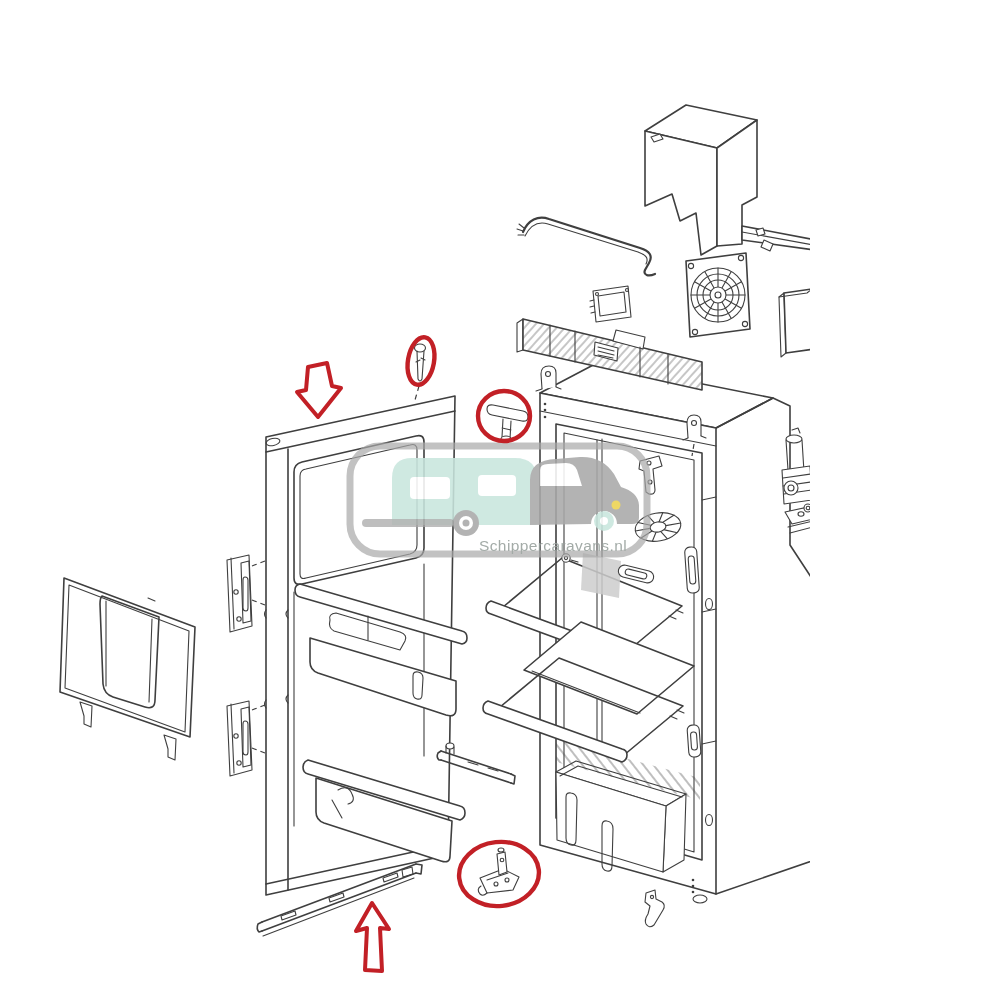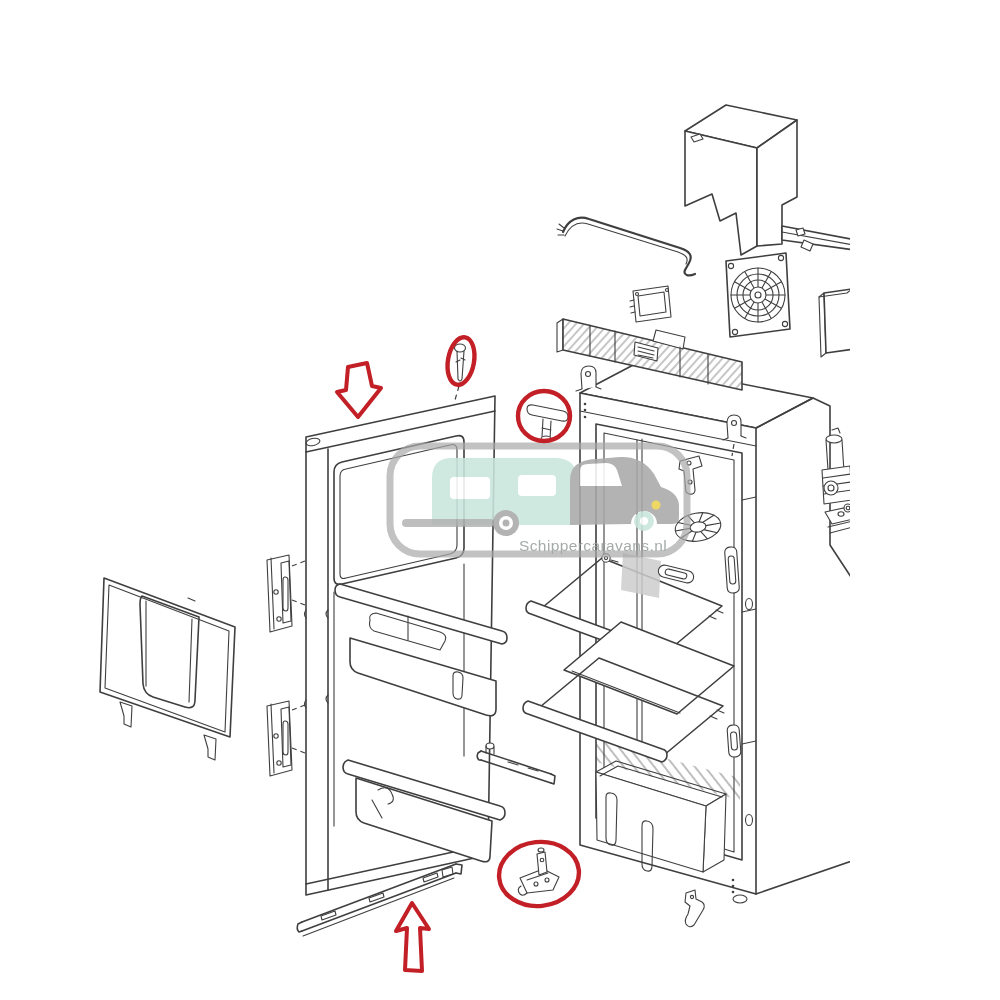--- a/index.html
+++ b/index.html
@@ -1,17 +1,17 @@
 <!DOCTYPE html>
 <html style="--bg: #ffffff; --line: #3f3f3f; --red: #c22026; --plate: #cdcdcd; --wmgray: #a9a9a9; --wmteal: #c9e6de; --wmtext: #97a09c; --wmyellow: #ecd34f;"><head>
 <meta charset="utf-8">
 <style>
   html,body{margin:0;padding:0;background:#fff;}
   #stage{position:relative;width:810px;height:1000px;background:var(--bg,#fff);overflow:hidden;
-         font-family:"Liberation Sans", sans-serif;margin-left:40px;}
+         font-family:"Liberation Sans", sans-serif;}
   svg{display:block}
   .ln{fill:none;stroke:var(--line);stroke-width:1.6;stroke-linejoin:round;stroke-linecap:round}
   .lnt{fill:none;stroke:var(--line);stroke-width:1.1;stroke-linejoin:round;stroke-linecap:round}
   .fw{fill:#fff;stroke:var(--line);stroke-width:1.6;stroke-linejoin:round}
   .fwt{fill:#fff;stroke:var(--line);stroke-width:1.1;stroke-linejoin:round}
   .dot{fill:var(--line);stroke:none}
   .dash{fill:none;stroke:var(--line);stroke-width:1.2;stroke-dasharray:5 4}
   .wire{fill:none;stroke:var(--line);stroke-width:2.2;stroke-linecap:round;stroke-linejoin:round}
   .pl{stroke:var(--line)}
   .plate{fill:var(--plate);stroke:none;opacity:.85}

